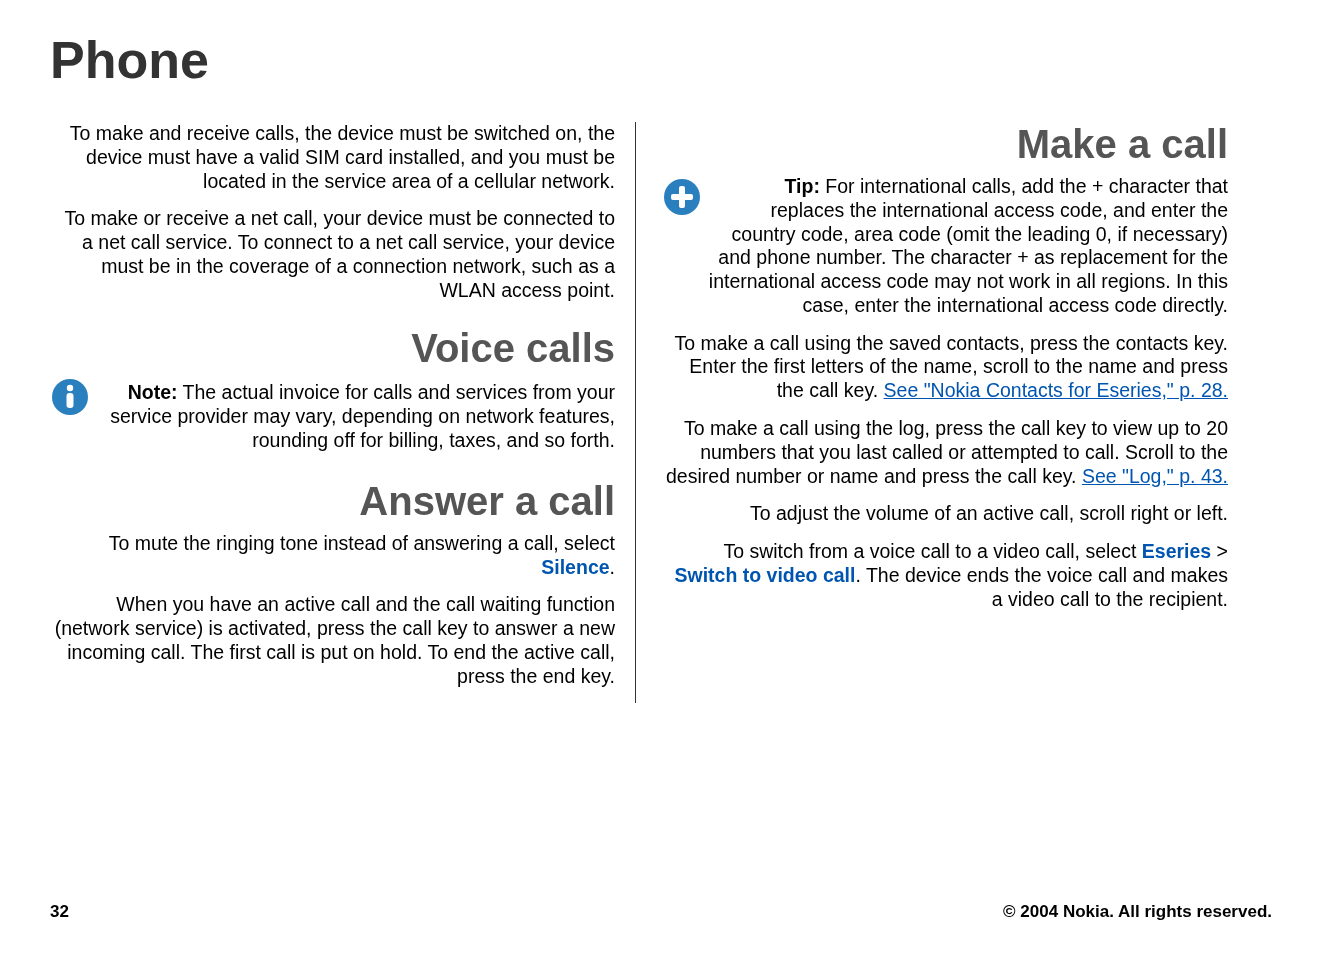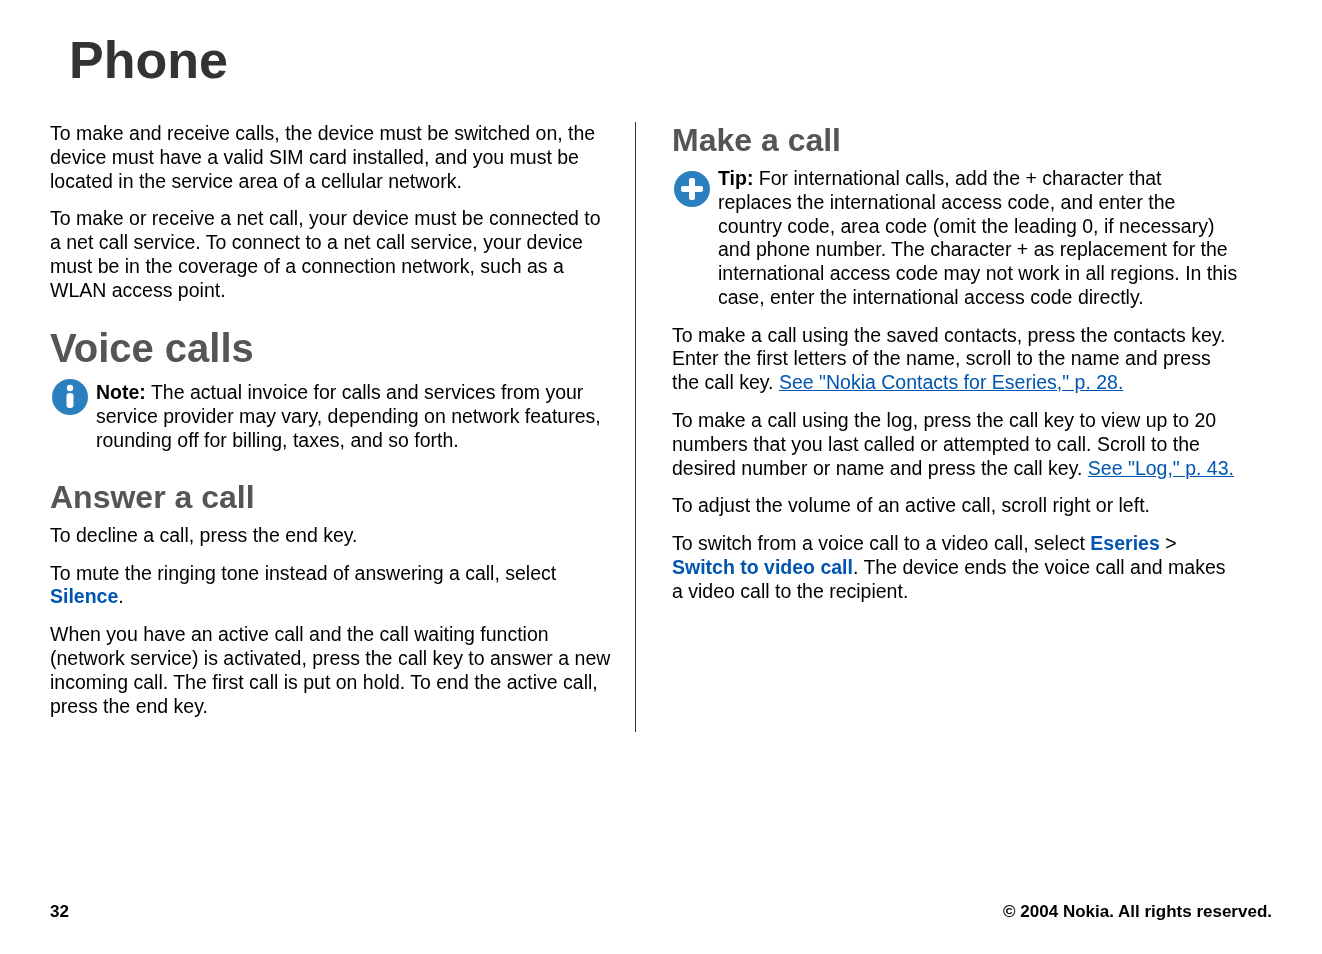--- a/index.html
+++ b/index.html
@@ -8,25 +8,25 @@
     font-family: Arial, Helvetica, sans-serif;
     color: #000;
     padding: 30px 50px 0 50px;
     position: relative;
   }
   .chapter-title {
     font-size: 52px;
     font-weight: bold;
     color: #333;
     margin-bottom: 32px;
-    margin-left: 19px;
   }
   .columns {
     display: flex;
-    gap: 16px;
+    gap: 6px;
+    text-align: right;
   }
   .col {
     width: 586px;
   }
   .col-left {
     padding-right: 20px;
     border-right: 1px solid #333;
   }
   .col-right {
     padding-left: 20px;
@@ -36,21 +36,21 @@
     line-height: 1.22;
     margin-bottom: 14px;
   }
   .h2 {
     font-size: 40px;
     font-weight: bold;
     color: #555;
     margin: 24px 0 10px 0;
   }
   .h3 {
-    font-size: 32px;
+    font-size: 40px;
     font-weight: bold;
     color: #555;
     margin: 26px 0 8px 0;
   }
   .note-block, .tip-block {
     display: flex;
     margin-bottom: 14px;
   }
   .note-icon, .tip-icon {
     flex: 0 0 40px;
@@ -100,21 +100,20 @@
           <rect x="16.5" y="16" width="7" height="15" rx="3" fill="#fff"></rect>
         </svg>
       </span>
       <div class="note-text">
         <span class="strong">Note:</span>
         <span>The actual invoice for calls and services from your service provider may vary, depending on network features, rounding off for billing, taxes, and so forth.</span>
       </div>
     </div>
 
     <div class="h3">Answer a call</div>
-    <p>To decline a call, press the end key.</p>
     <p>
       <span>To mute the ringing tone instead of answering a call, select </span><span class="ui-label">Silence</span><span>.</span>
     </p>
     <p>When you have an active call and the call waiting function (network service) is activated, press the call key to answer a new incoming call. The first call is put on hold. To end the active call, press the end key.</p>
   </div>
 
   <div class="col col-right">
     <div class="h3" style="margin-top:0">Make a call</div>
 
     <div class="tip-block">

